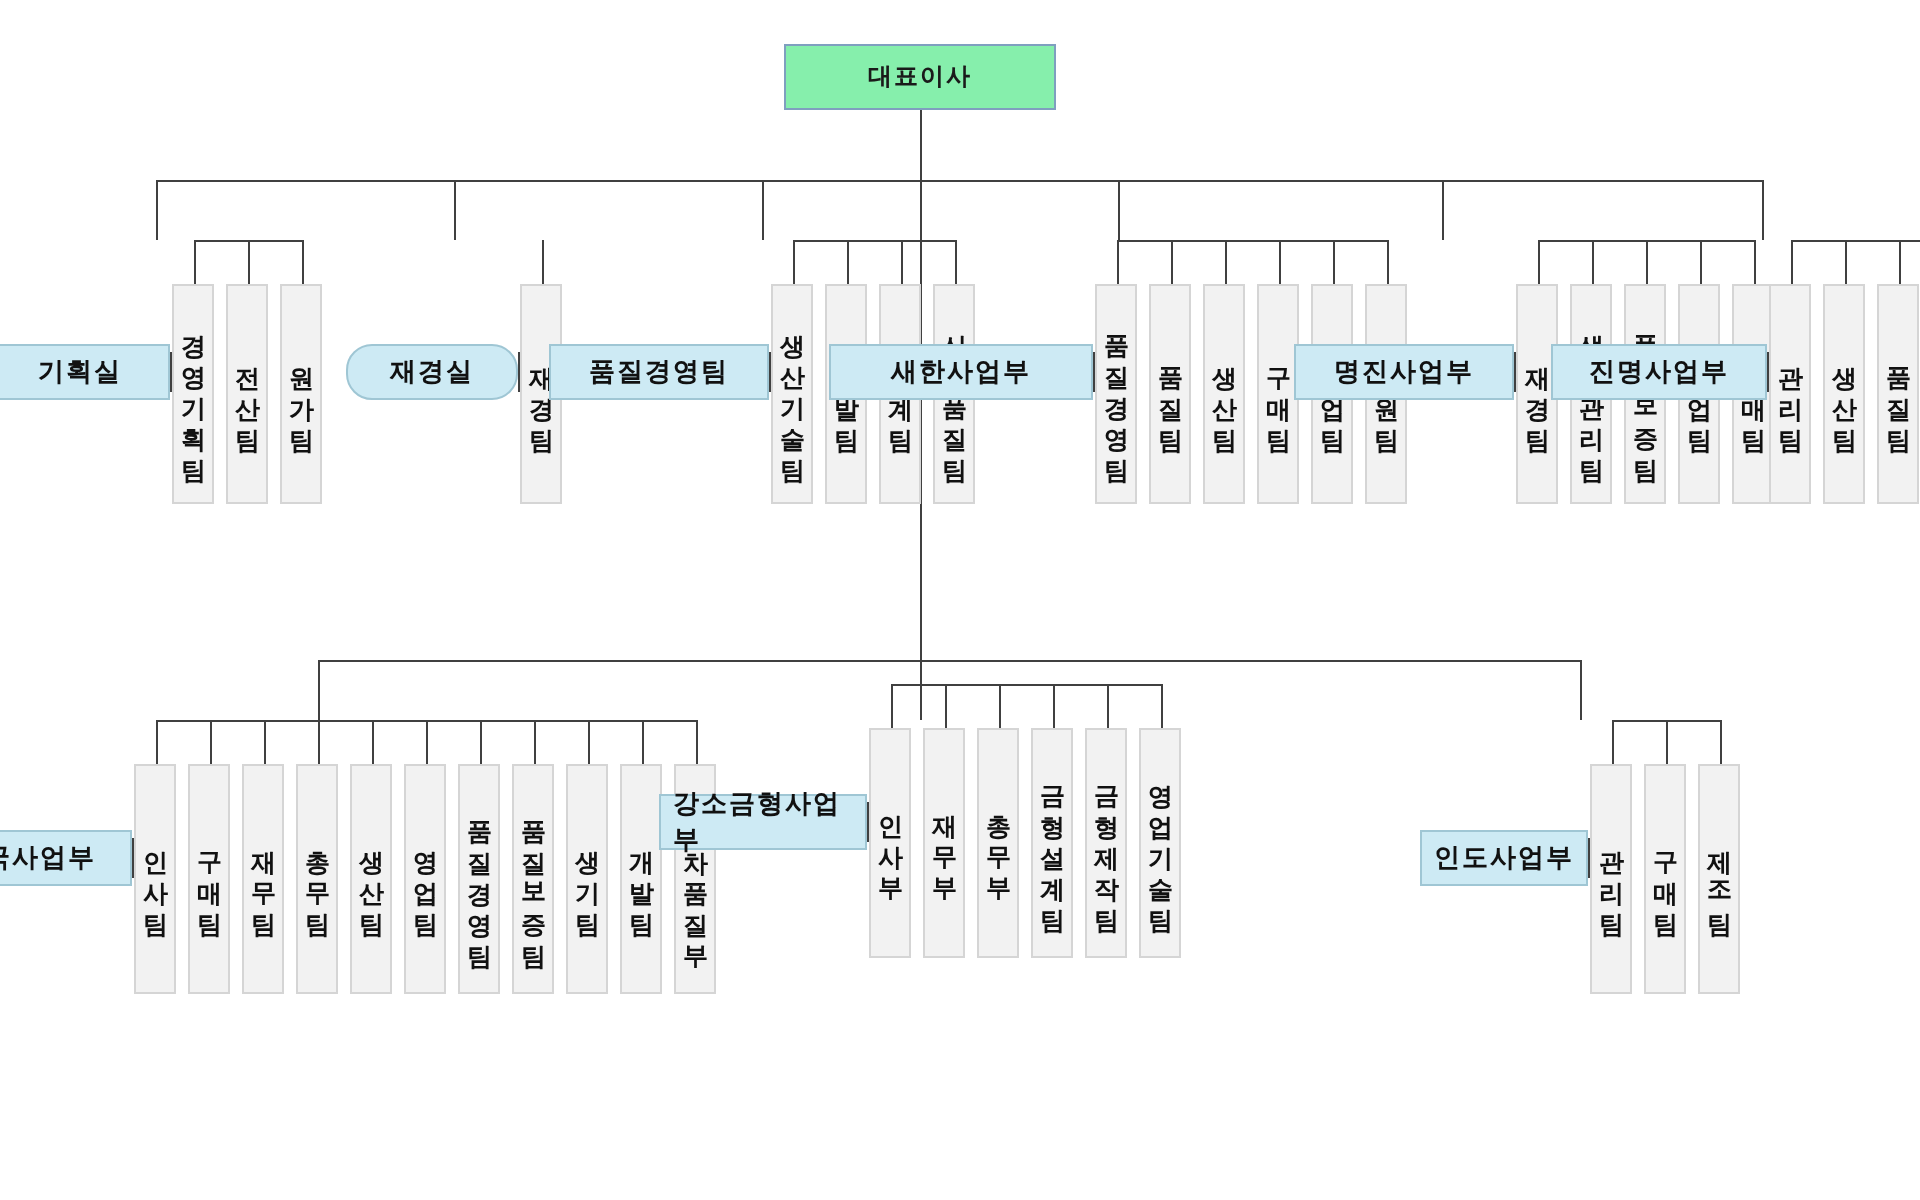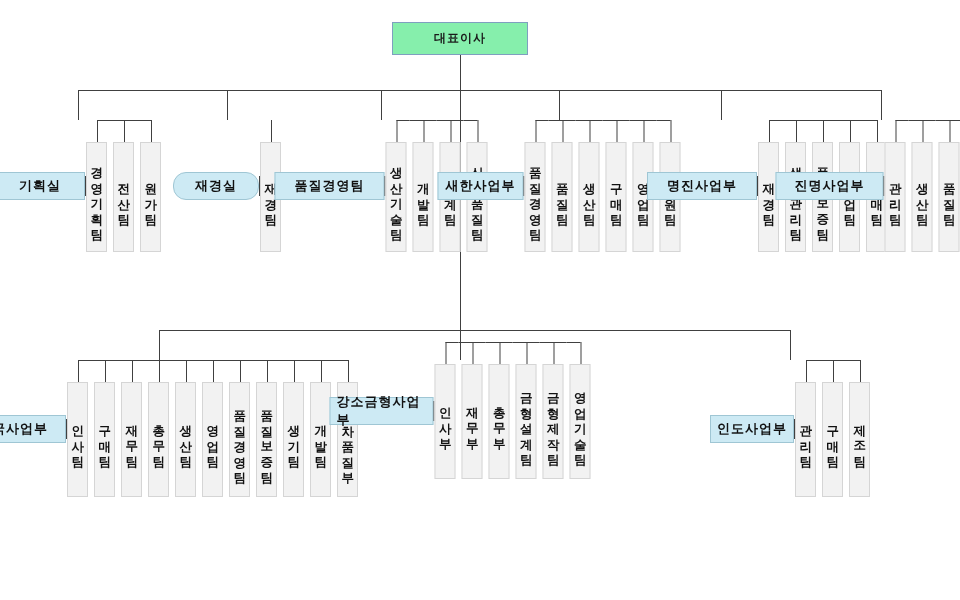--- a/index.html
+++ b/index.html
@@ -55,21 +55,21 @@
     border:1px solid #9fc6d4;
     display:flex; align-items:center; justify-content:center;
     font-size:13px; font-weight:bold; color:#111;
     letter-spacing:1px;
     box-sizing:border-box;
     padding:0 6px;
   }
   .g1 .dept-box { width:90px; }
   .g2 .dept-box { width:86px;border-radius:13px; }
   .g3 .dept-box { width:110px; }
-  .g4 .dept-box { width:86px; }
+  .g4 .dept-box { width:132px; }
   .g5 .dept-box { width:110px; }
   .g6 .dept-box { width:108px; }
   .g7 .dept-box { width:106px; }
   .g8 .dept-box { width:104px; }
   .g9 .dept-box { width:84px; }
 
   .drop { width:1px; height:20px; background:#404040; }
 
   .teams { display:flex; gap:6px; }
 

